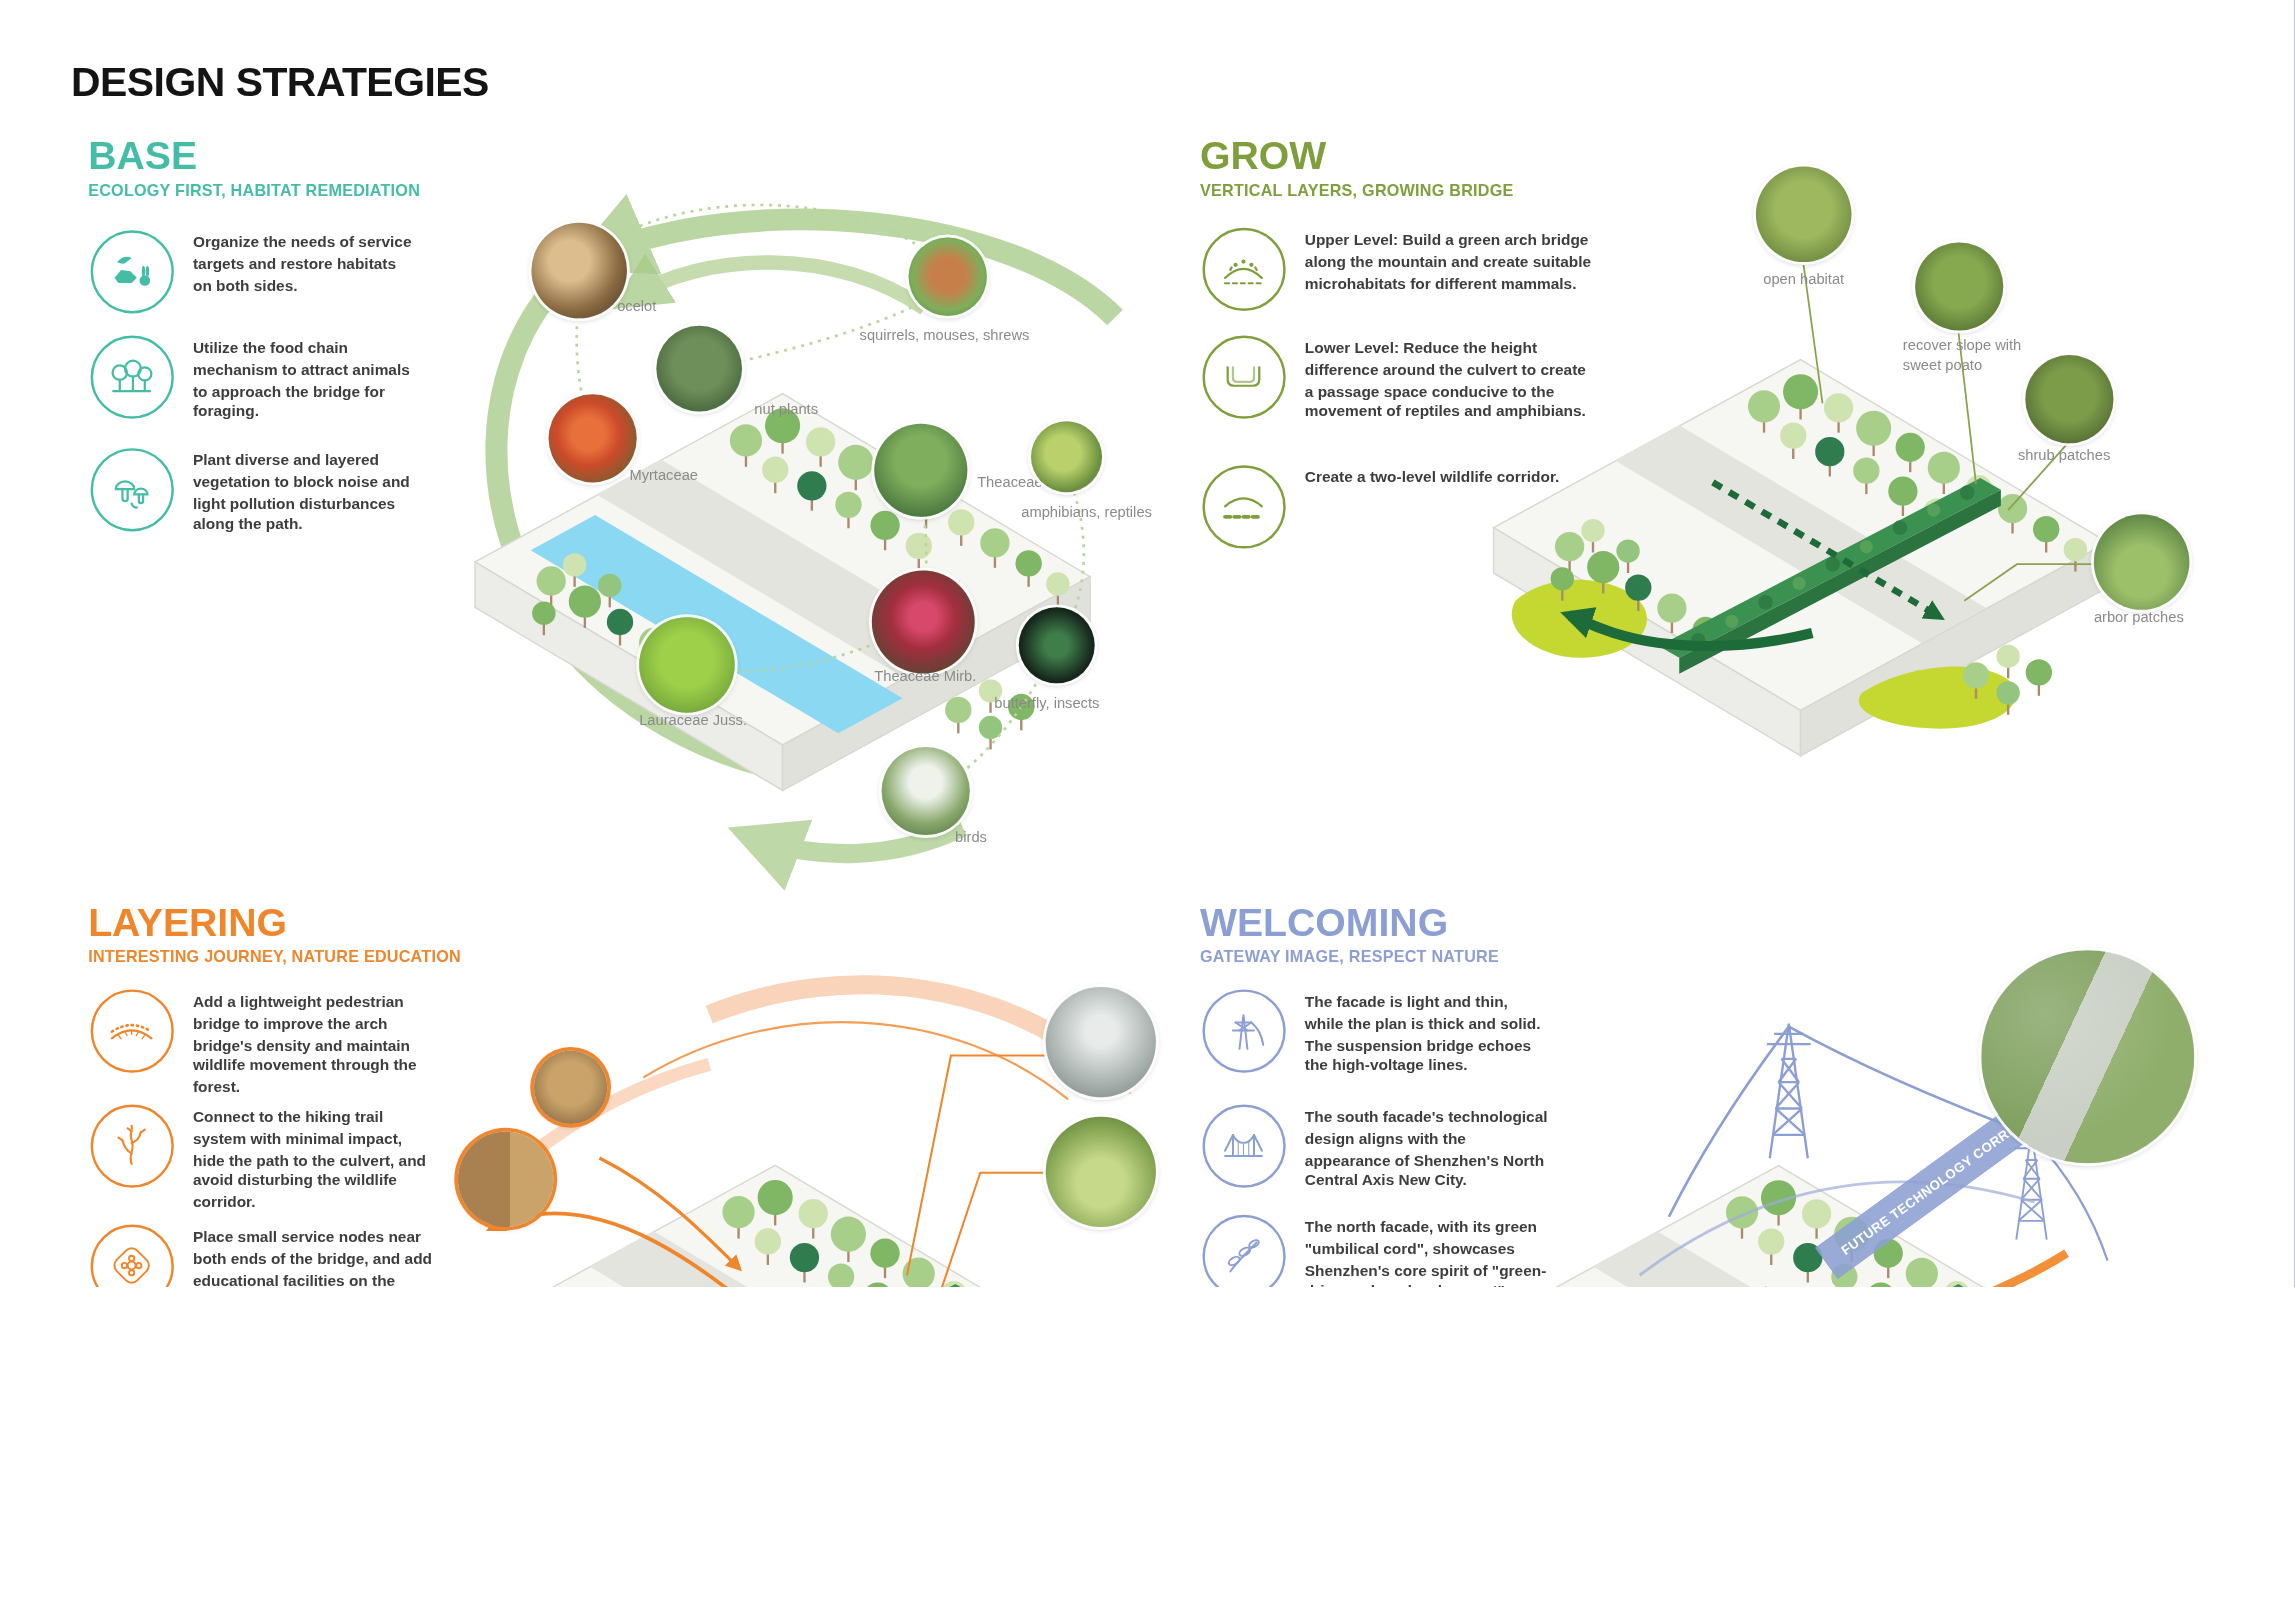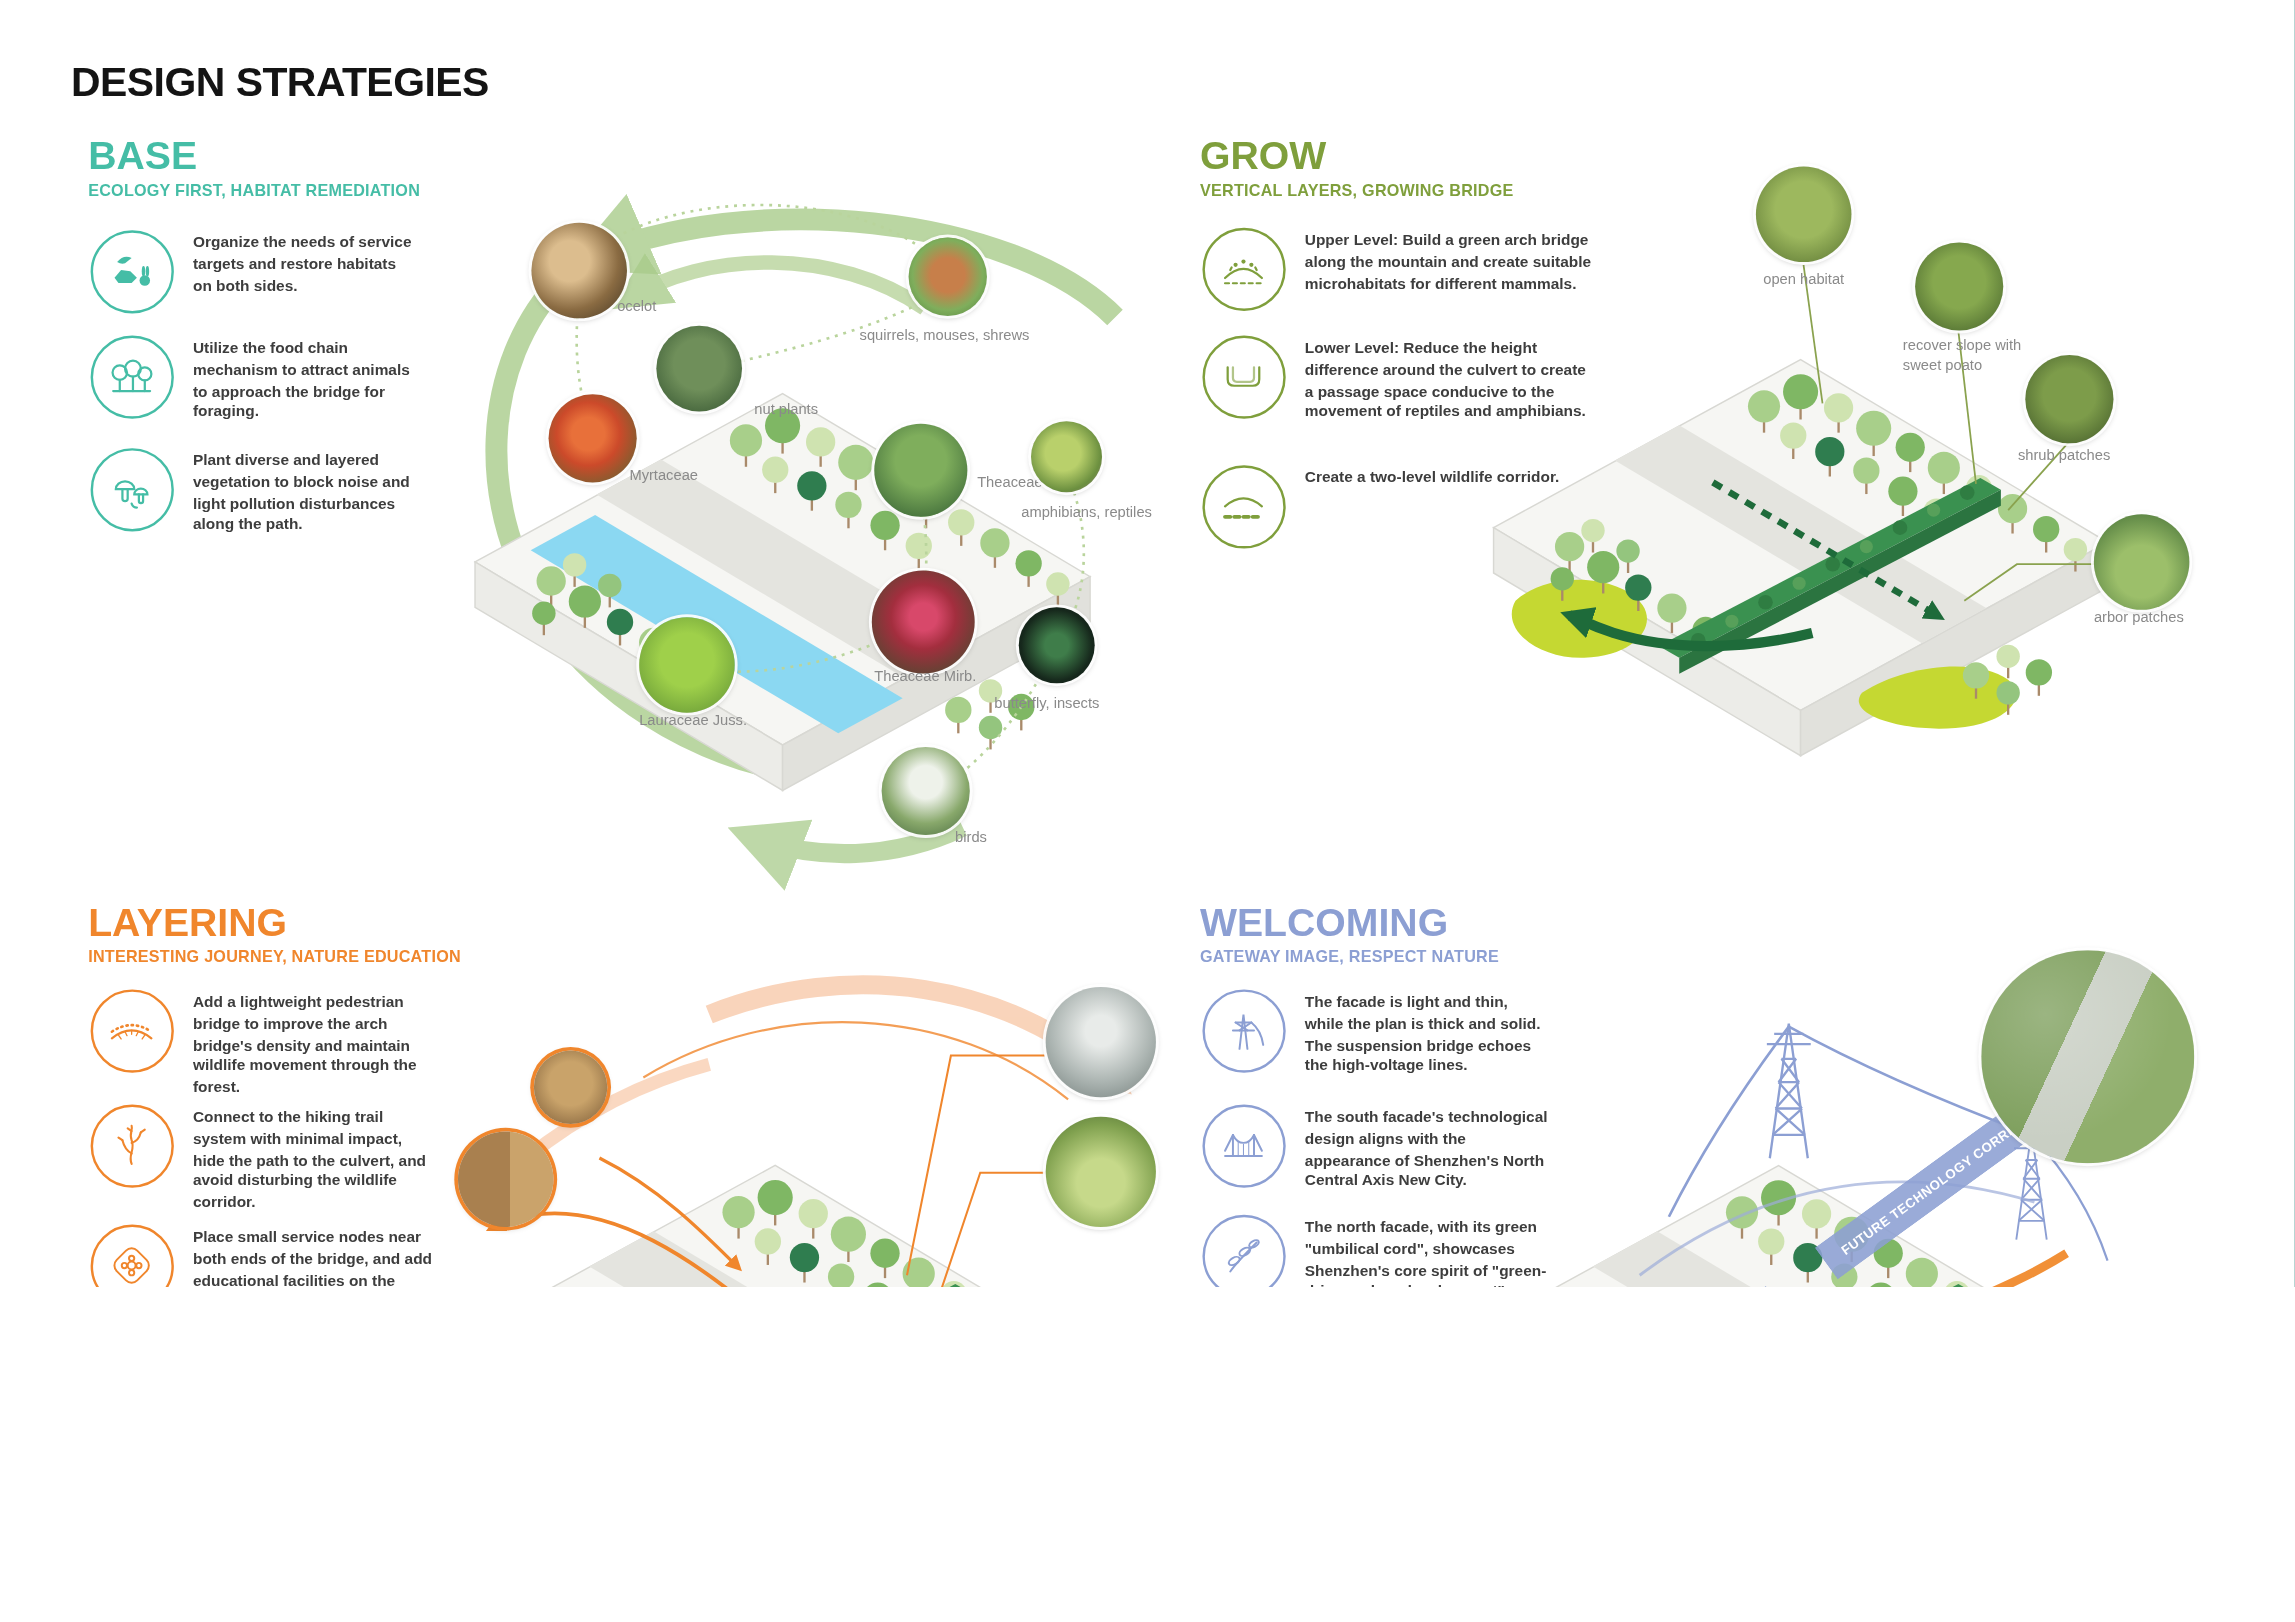--- a/index.html
+++ b/index.html
@@ -1,16 +1,16 @@
 <!DOCTYPE html>
 <html style="font-size:9.6px"><head>
 <meta charset="utf-8">
 <style>
   html,body{margin:0;padding:0;background:#ffffff;}
-  .stage{width:2295px;height:1287px;overflow:hidden;background:#0f766e;}
+  .stage{width:2295px;height:1287px;overflow:hidden;background:#1d4ed8;}
   .board{width:937px;height:663px;position:relative;background:#fff;
          transform:scale(2.44898);transform-origin:0 0;
          font-family:"Liberation Sans",sans-serif;color:#222;}
   .page-title{position:absolute;left:29px;top:24px;margin:0;font-size:16.7px;font-weight:bold;
               letter-spacing:-0.2px;color:#141414;}
   .q-head{position:absolute;}
   .q-title{margin:0;font-size:16px;font-weight:bold;line-height:1;letter-spacing:0;}
   .q-sub{margin-top:1.8px;font-size:6.6px;font-weight:bold;letter-spacing:0.1px;}
   .base-c{color:#45bda6;}
   .grow-c{color:#7f9f3c;}

